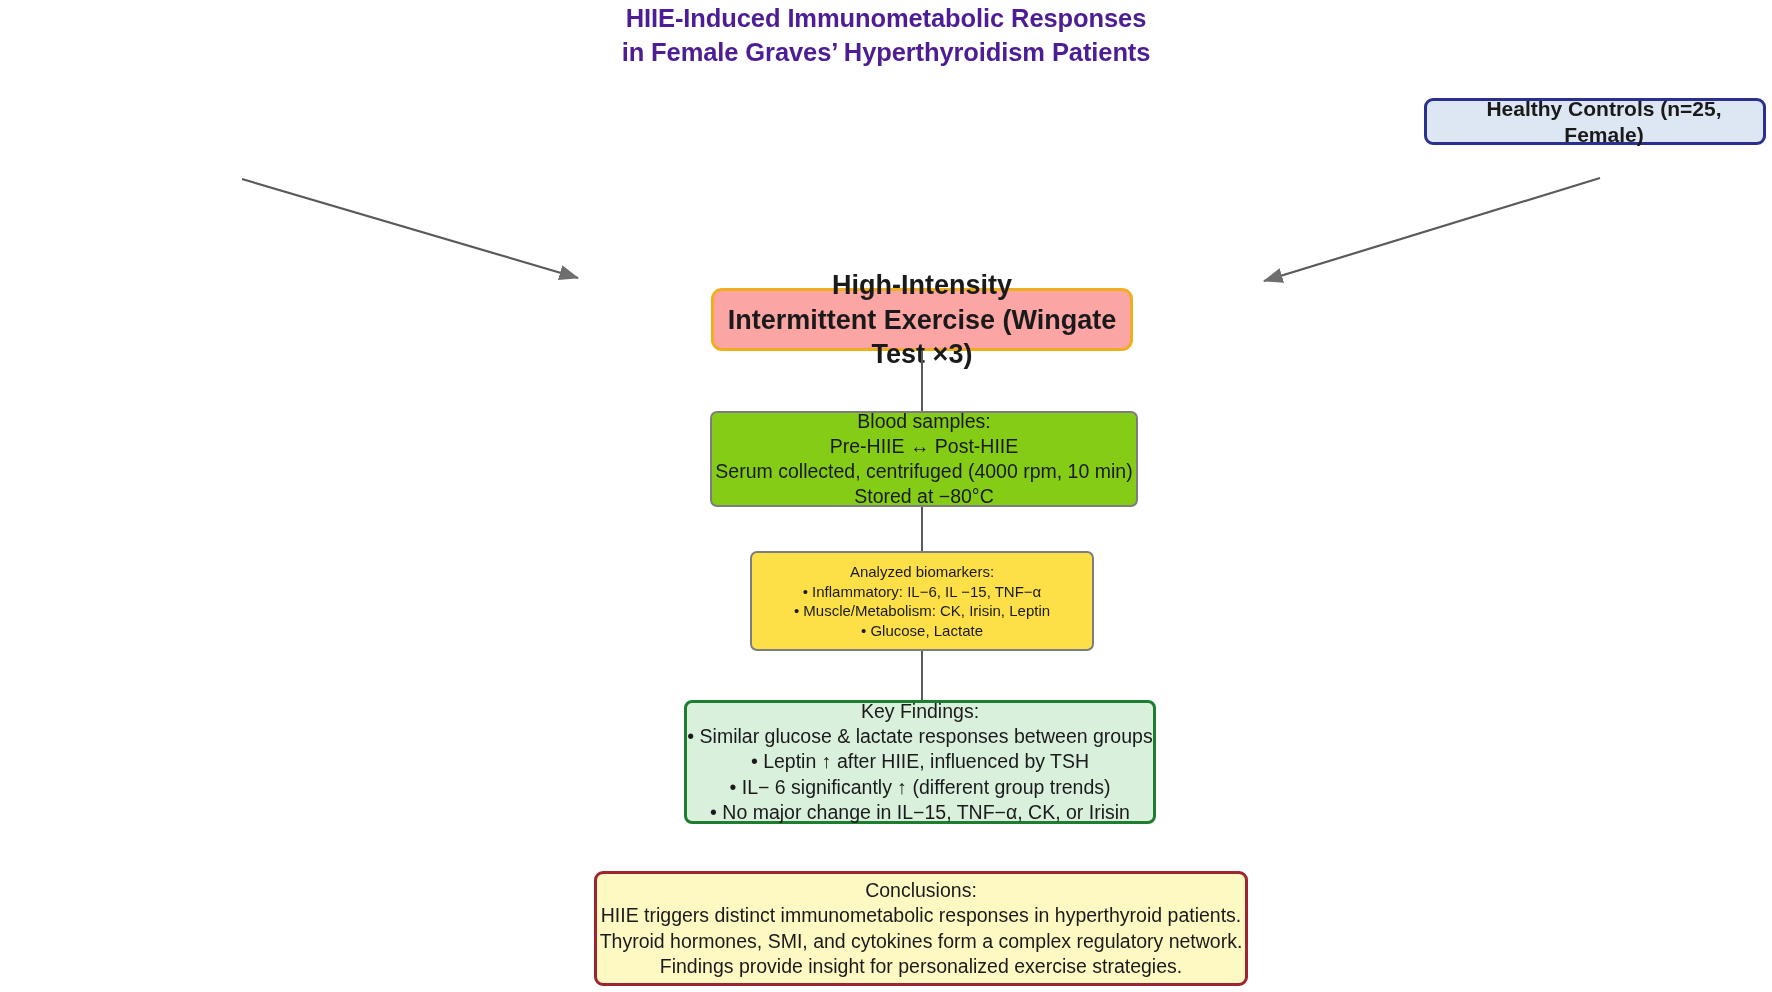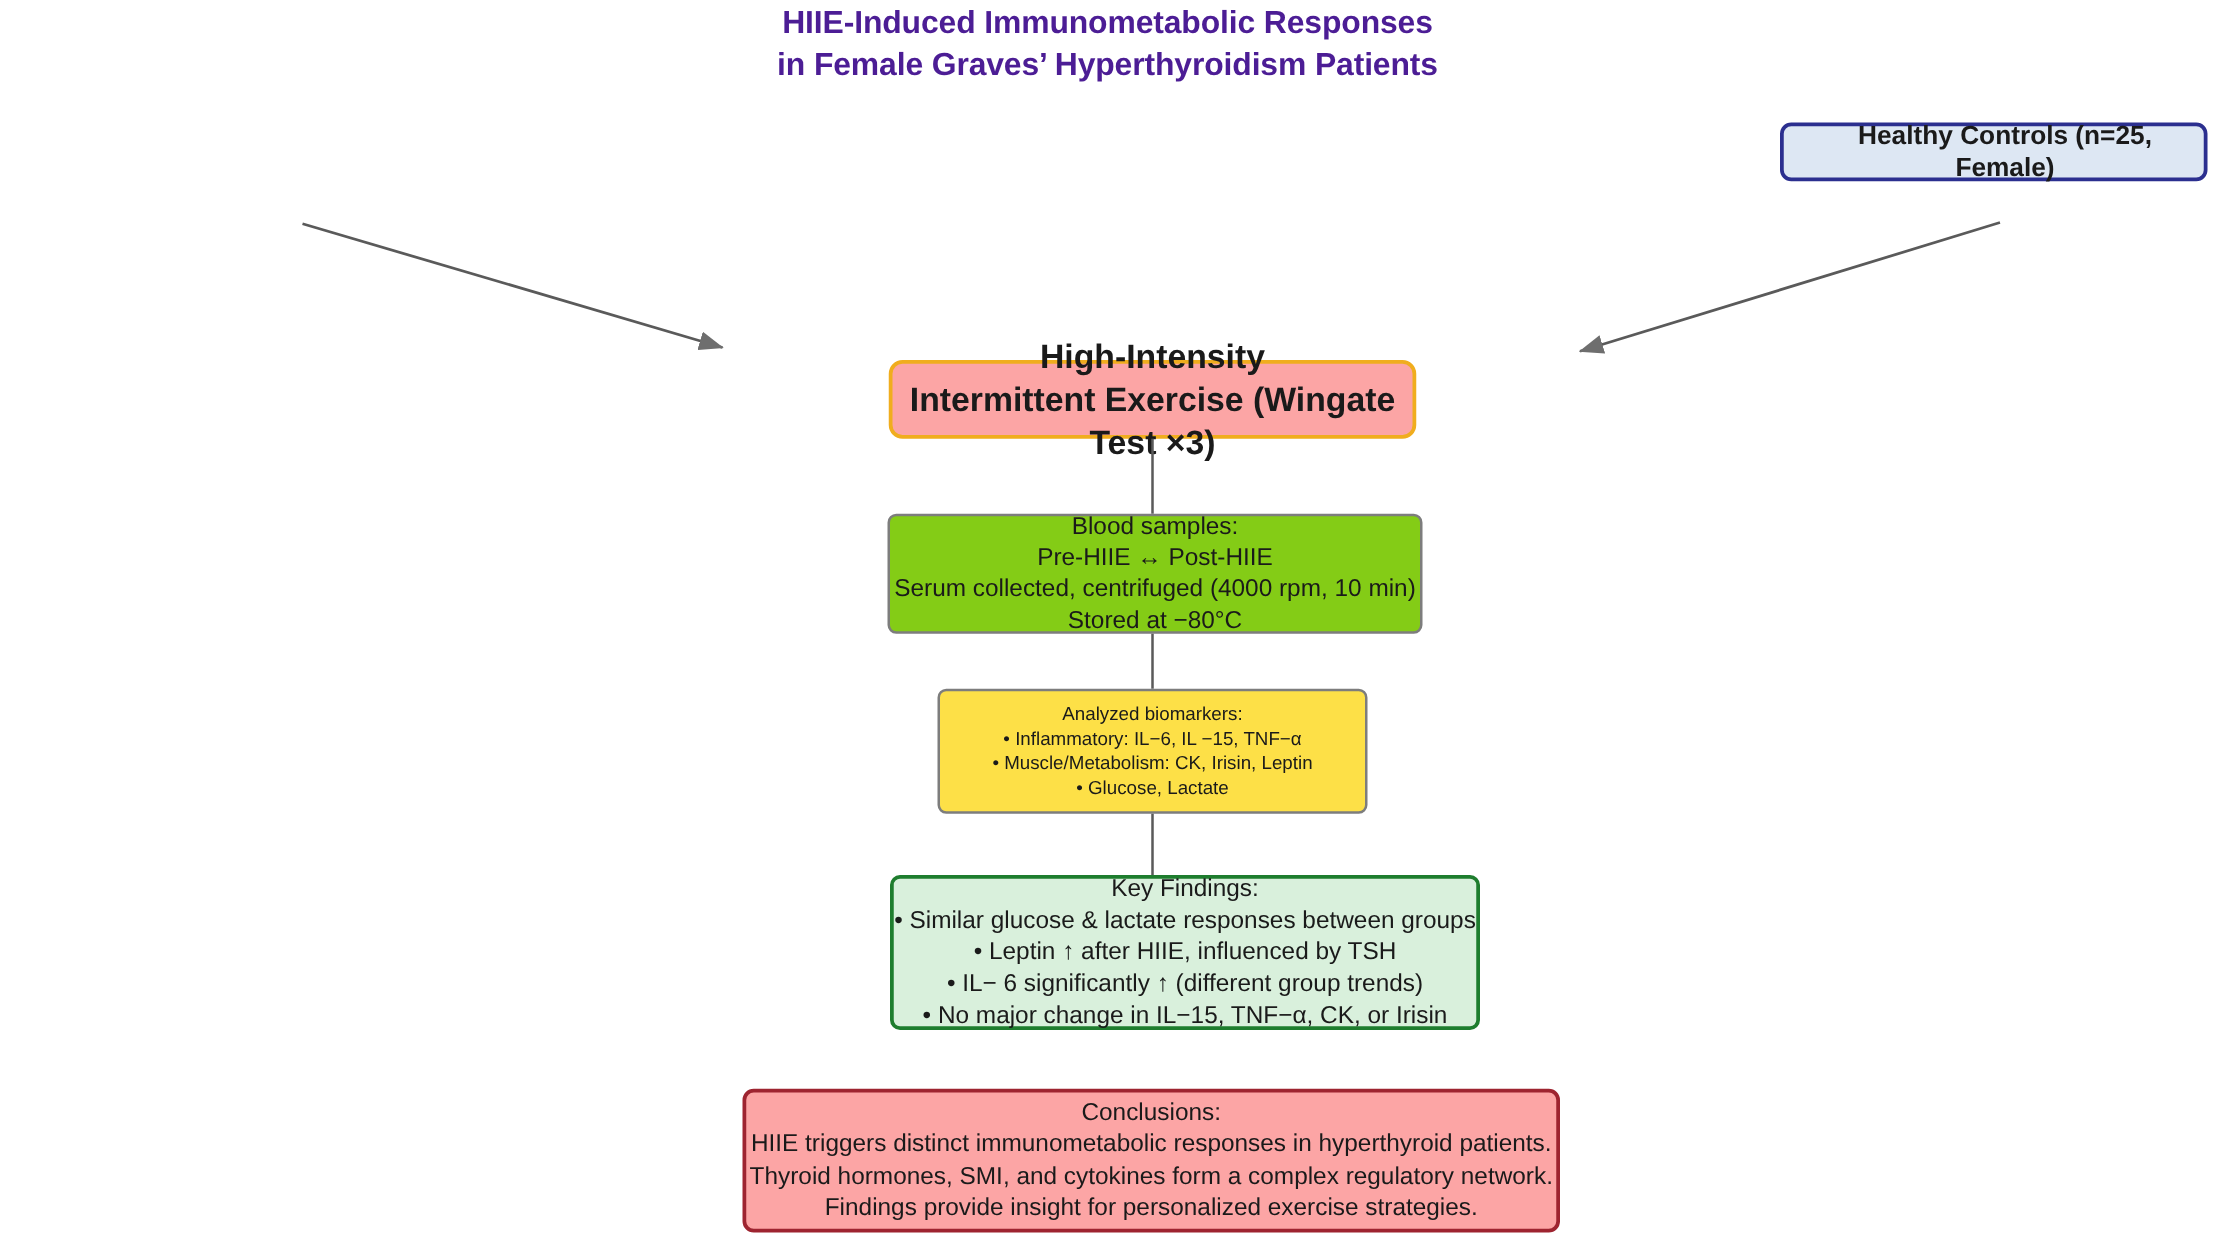--- a/index.html
+++ b/index.html
@@ -130,33 +130,32 @@
     left: 684px;
     top: 700px;
     width: 472px;
     height: 124px;
     border-width: 3px;
     border-radius: 8px;
     border-color: #1e7d2e;
     background: #d9f0dc;
     font-size: 19.5px;
     line-height: 1.3;
-    margin-left: 28px;
   }
 
   
   .conclusions-box {
     left: 594px;
     top: 871px;
     width: 654px;
     height: 115px;
     border-width: 3px;
     border-radius: 9px;
     border-color: #9e2430;
-    background: #fca5a5;
+    background: #fef9c3;
     font-size: 19.5px;
     line-height: 1.3;
   }
 
   
   .connector {
     position: absolute;
     background: #5a5a5a;
     width: 2px;
   }

